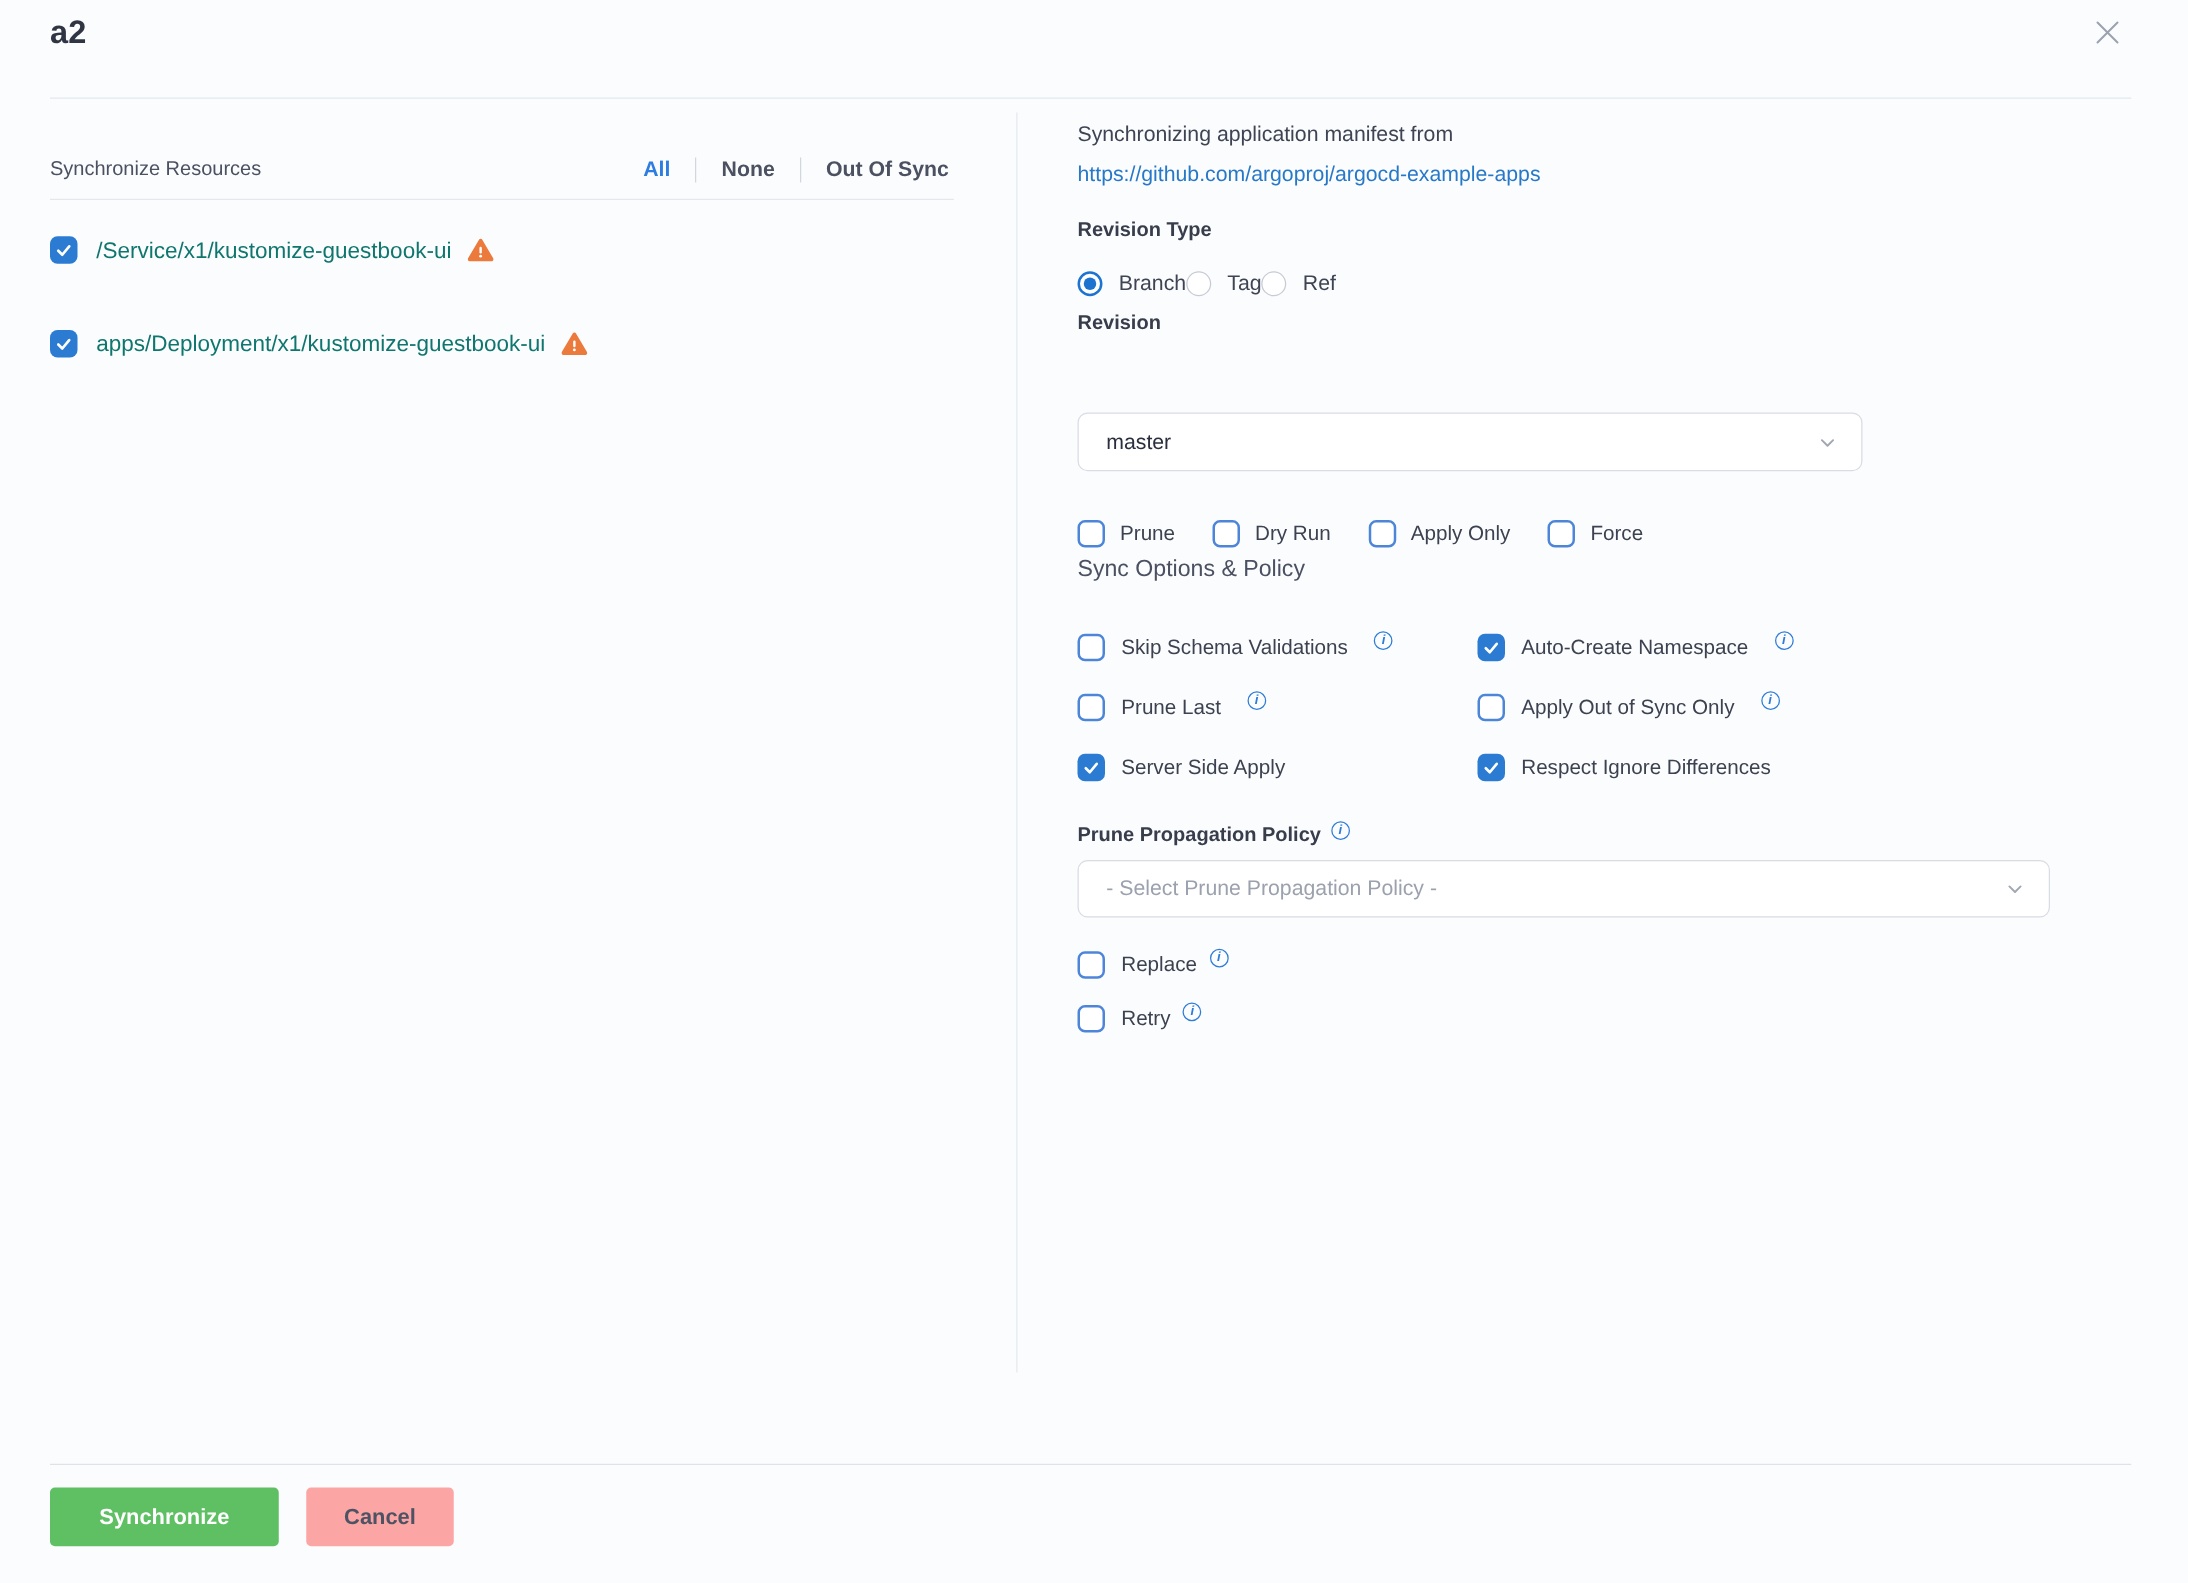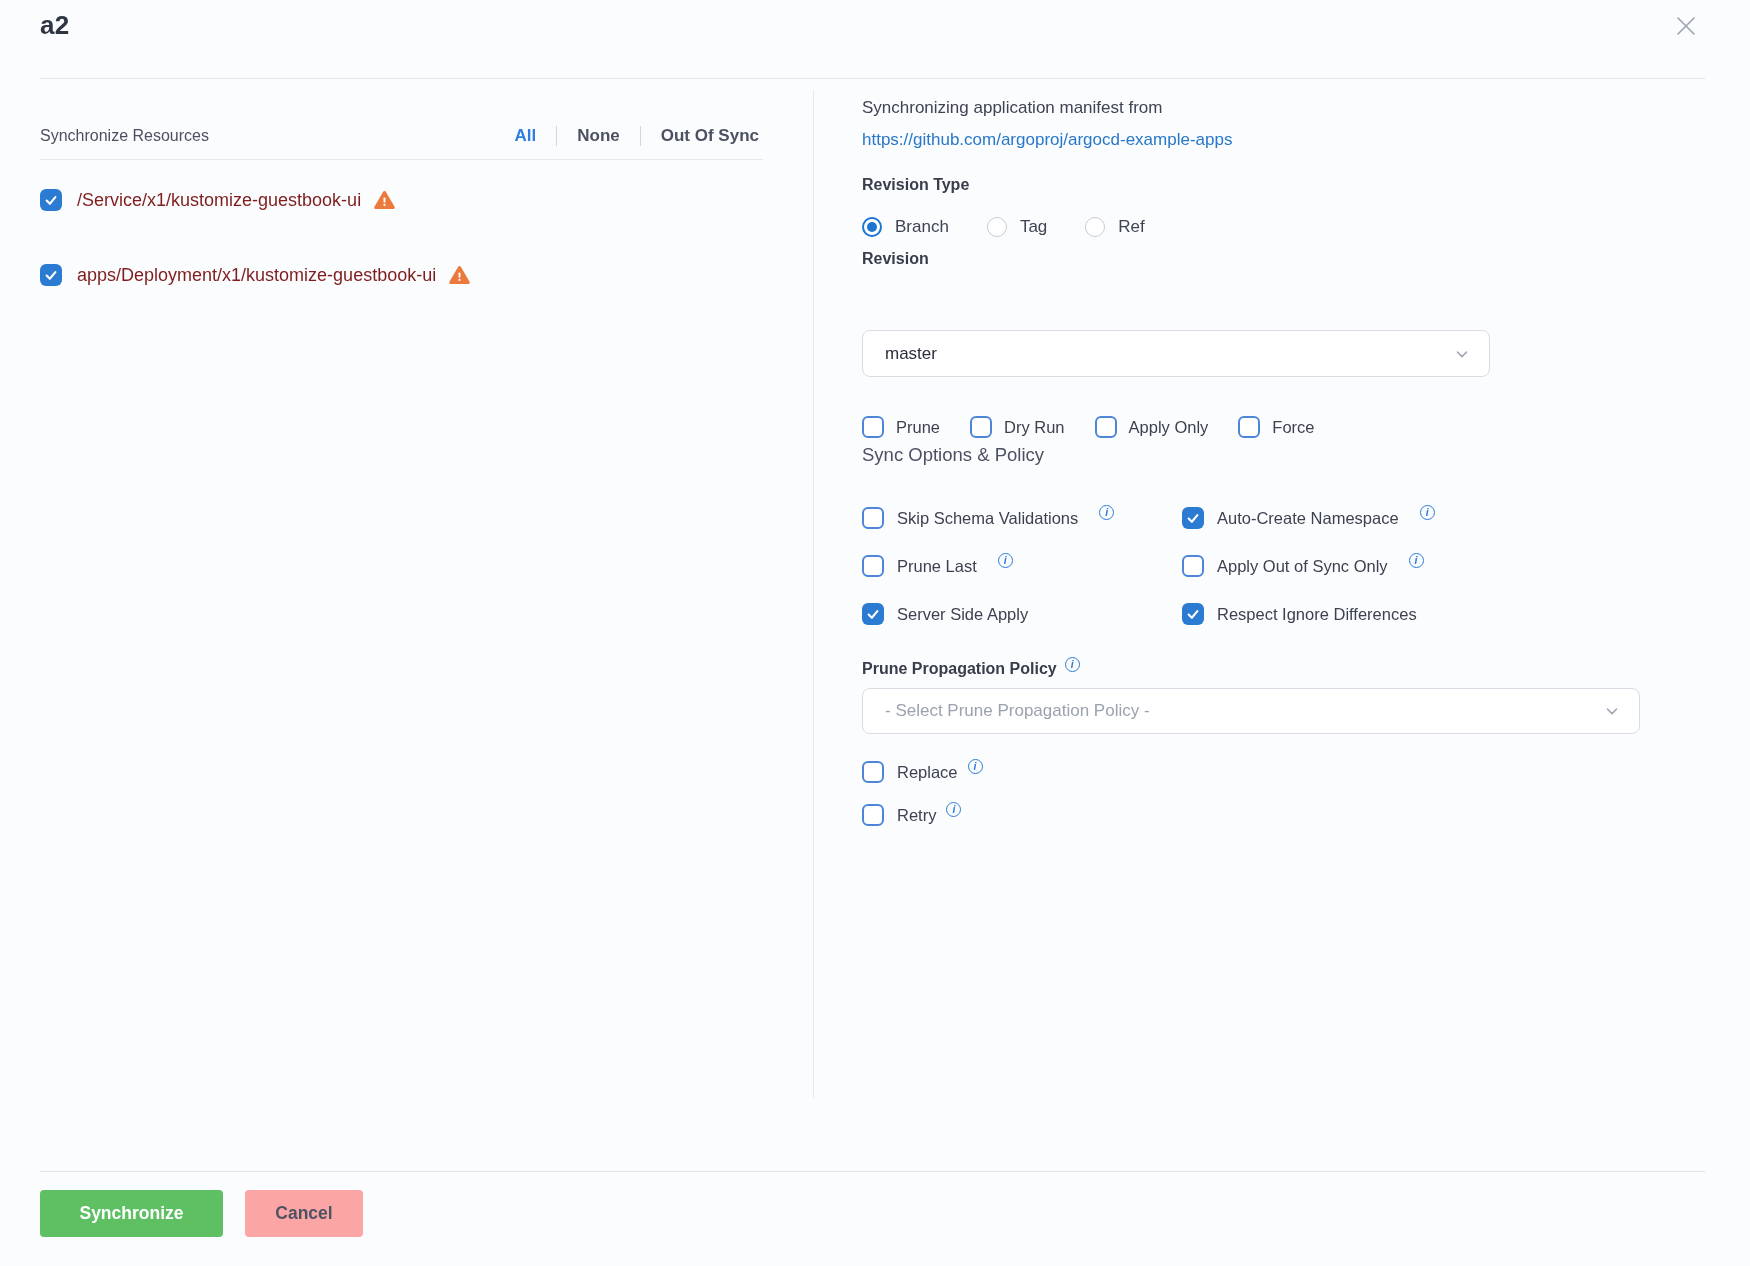--- a/index.html
+++ b/index.html
@@ -20,21 +20,21 @@
   
   .filters-row { position:absolute; left:40px; top:112px; width:723px; height:48px;
     display:flex; align-items:center; justify-content:space-between; border-bottom:1px solid #e4e7ec; }
   .filters-label { font-size:16px; font-weight:500; color:#4b5161; }
   .filters-group { display:flex; align-items:center;text-align:right; }
   .filter-link { font-size:17px; font-weight:700; color:#4b5161; cursor:pointer; padding:0 4px; }
   .filter-link.active { color:#2e7de0; }
   .filter-sep { width:1px; height:20px; background:#d3d6dd; margin:0 16px; }
 
   .resource-row { position:absolute; left:40px; display:flex; align-items:center; }
-  .resource-label { font-size:18px; color:#7f1d1d; margin-left:15px; }
+  .resource-label { font-size:18px; color:#0f766e; margin-left:15px; }
   .warn { margin-left:13px; flex:none; display:block; }
 
   
   .cb { width:22px; height:22px; border-radius:6px; flex:none; display:flex; align-items:center; justify-content:center; cursor:pointer; }
   .cb.checked { background:#2c7bd3; }
   .cb.unchecked { background:#ffffff; border:2px solid #4d86d8; }
   .radio { width:20px; height:20px; border-radius:50%; flex:none; background:#fff; position:relative; cursor:pointer; }
   .radio.selected { border:2px solid #1d74d0; }
   .radio.selected::after { content:""; position:absolute; left:3px; top:3px; width:10px; height:10px; border-radius:50%; background:#1d74d0; }
   .radio.unselected { border:1.5px solid #c7cbd4; }
@@ -44,21 +44,21 @@
     position:relative; top:-6px; margin-left:8px; cursor:pointer; flex:none; }
   .info-icon::before { content:"i"; }
 
   
   .v-divider { position:absolute; left:813px; top:90px; width:1px; height:1008px; background:#e5e8ee; }
   .rp { position:absolute; left:862px; }
   .manifest-label { top:98px; font-size:17px; color:#3f4453; }
   .manifest-url { top:130px; font-size:17px; color:#2878c8; }
   .sec-label { font-size:16px; font-weight:700; color:#383d4b; }
   .rt-label { top:176px; }
-  .radio-row { top:217px; display:flex; align-items:center; gap:38px; }
+  .radio-row { top:217px; display:flex; align-items:center; }
   .radio-opt { display:flex; align-items:center; gap:13px; }
   .radio-opt .opt-label { font-size:17px; color:#3f4453; }
   .rev-label { top:250px; }
 
   .select { position:absolute; left:862px; background:#fff; border:1px solid #d9dce3; border-radius:8px;
     display:flex; align-items:center; padding:0 18px 0 22px; cursor:pointer; }
   .select-revision { top:330px; width:628px; height:47px; }
   .select-ppp { top:688px; width:778px; height:46px; }
   .select-value { font-size:17px; color:#2a2f3d; flex:1 1 auto; }
   .select-value.placeholder { color:#9ba1ad; }

